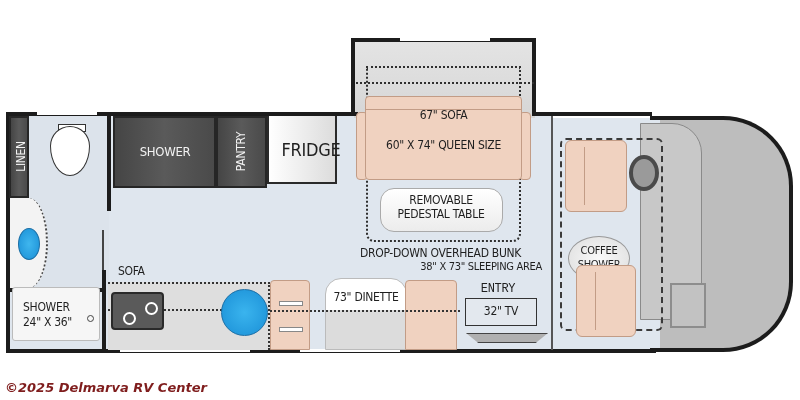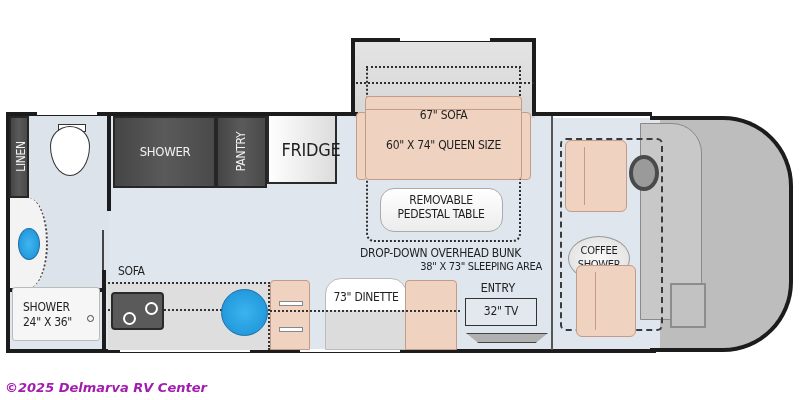--- a/index.html
+++ b/index.html
@@ -6,21 +6,21 @@
   body { width:800px; height:400px; position:relative; overflow:hidden; font-family:"DejaVu Sans Condensed","DejaVu Sans", sans-serif; }
   .abs { position:absolute; }
   .lbl { position:absolute; color:#1f1f1f; font-family:"DejaVu Sans", sans-serif; font-stretch:condensed; text-align:center; line-height:1.08; letter-spacing:-0.3px; }
   .wall { position:absolute; background:#1c1c1c; }
   .floor { position:absolute; background:#dfe6ee; }
   .dark-cab { position:absolute; background:linear-gradient(90deg,#454545,#5a5a5a 50%,#4a4a4a); border:2px solid #262626; box-sizing:border-box; }
   .white-lbl { color:#f2f2f2; }
   .sofa { position:absolute; background:#f0d2c0; border:1.5px solid #c29c86; box-sizing:border-box; }
   .dotted { position:absolute; border:2px dotted #2f2f2f; box-sizing:border-box; }
   .dashed { position:absolute; border:2px dashed #3a3a3a; box-sizing:border-box; }
-  .footer { position:absolute; left:5px; top:380px; font-family:"DejaVu Sans", sans-serif; font-style:italic; font-weight:bold; font-size:13px; color:#a21caf; }
+  .footer { position:absolute; left:5px; top:380px; font-family:"DejaVu Sans", sans-serif; font-style:italic; font-weight:bold; font-size:13px; color:#7f1d1d; }
 </style>
 </head>
 <body>
 
 <div class="floor" style="left:8px;top:115px;width:545px;height:236px;"></div>
 
 <div class="abs" style="left:354px;top:40px;width:181px;height:78px;background:linear-gradient(#e4e4e4,#d6d6d6);"></div>
 
 <div class="abs" style="left:553px;top:118px;width:110px;height:232px;background:#dfe6ee;"></div>
 <div class="abs" style="left:660px;top:120px;width:130px;height:228px;background:#bdbdbd;border-radius:0 60px 60px 0;"></div>

